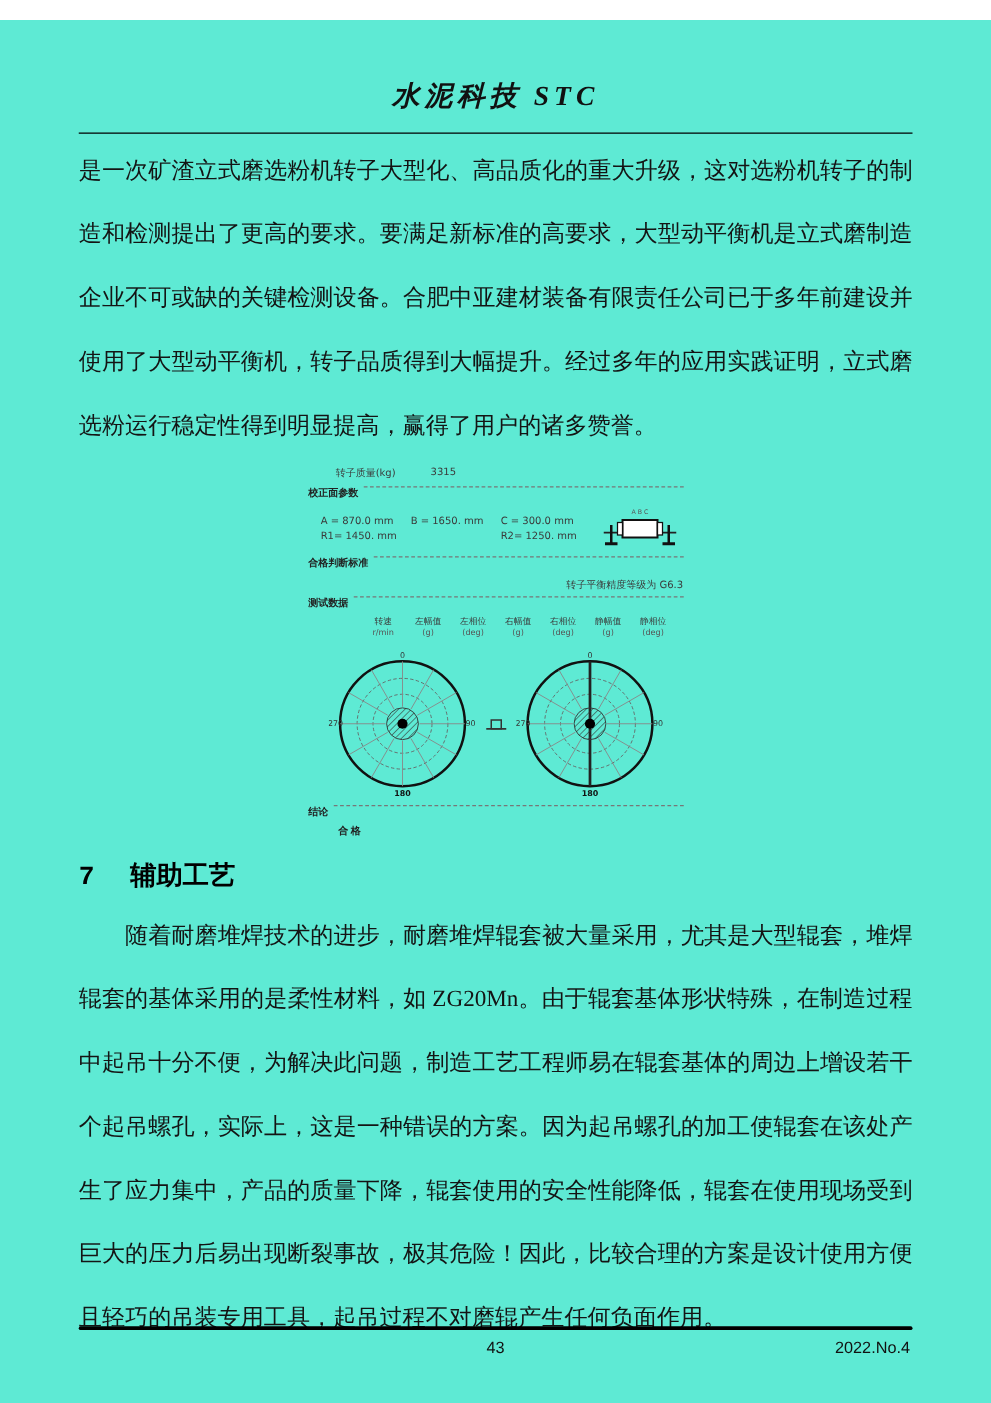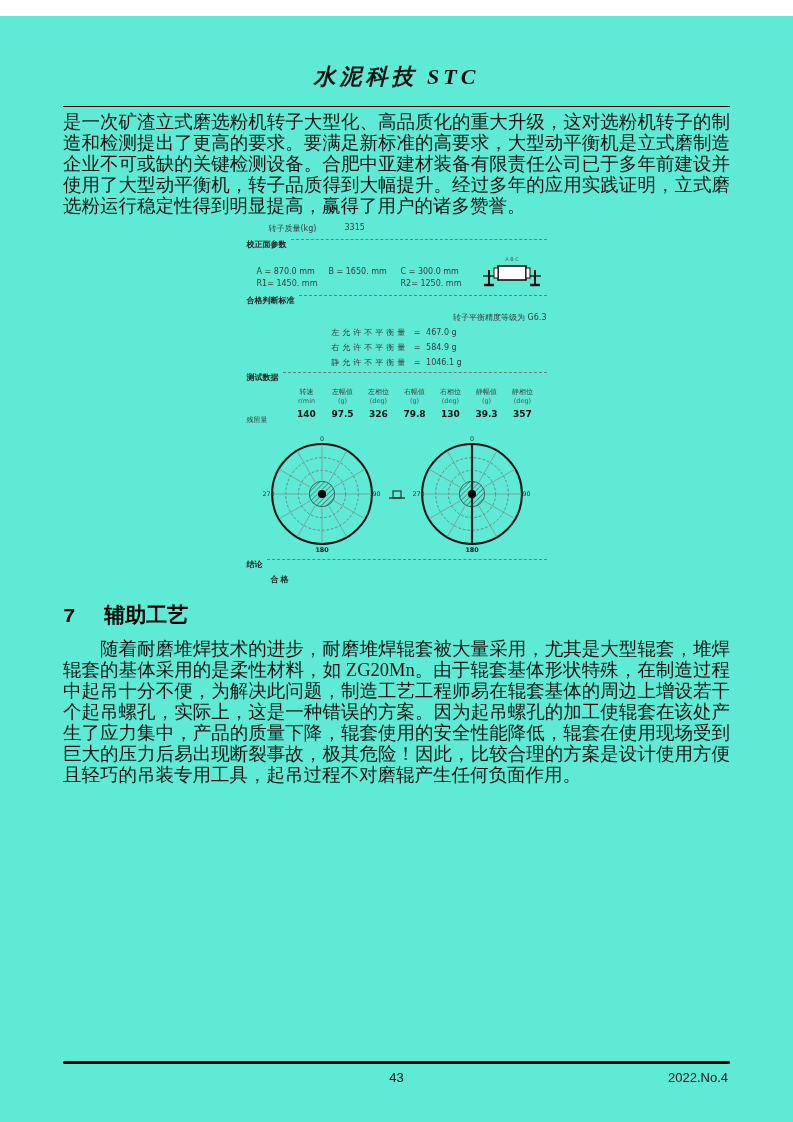--- a/index.html
+++ b/index.html
@@ -14,21 +14,21 @@
   
   .journal-header {
     margin-top:46px; text-align:center;
     font-family:"Liberation Serif", serif; font-style:italic; font-weight:bold;
     font-size:22px; letter-spacing:4px; color:#111;
   }
   .header-rule { margin-top:14px; border-top:1.5px solid #000; }
 
   
   .body-para {
-    font-size:18.5px; line-height:21px; text-align:justify;
+    font-size:18.5px; line-height:51px; text-align:justify;
     color:#141414;
   }
   .body-para.first { margin-top:5px; }
   .body-para.indent { text-indent:2em; }
 
   
   .sec-heading {
     margin-top:16px; margin-bottom:10px;
     font-family:Liberation Mono, monospace; font-weight:bold;
     font-size:21px; color:#000;
@@ -40,21 +40,21 @@
   .report {
     width:300px; font-family:"DejaVu Sans", sans-serif;
     font-size:8px; color:#3a3a3a;
   }
   .rpt-line.mass { padding-left:22px; display:flex; gap:28px; margin-bottom:5px; }
   .rpt-section {
     display:flex; margin:4px 0 3px 0;
     font-weight:bold; color:#222; font-size:8px;
   }
   .rpt-section .dash { flex:1; border-top:1px dashed #777; margin-left:4px; }
-  .dims-row { display:flex; align-items:flex-end; }
+  .dims-row { display:flex; align-items:center; }
   .dims-col { flex:1; padding-left:10px; }
   .dims-line { display:flex; margin:3px 0; }
   .dims-line span { width:72px; }
   .dims-line .push { margin-left:72px; }
   .rotor-diagram { margin-top:2px; margin-right:4px; }
   .grade-line { text-align:right; margin:6px 0 4px 0; }
   .allow-block { width:fit-content; margin:0 auto; }
   .allow-line { margin:4px 0; }
   .allow-line .al-label { letter-spacing:3px; }
   .allow-line .al-eq { margin:0 3px; }
@@ -134,37 +134,20 @@
           </svg>
         </div>
 
         <div class="rpt-section">
           <span>合格判断标准</span>
           <span class="dash"></span>
         </div>
 
         <div class="grade-line">转子平衡精度等级为 G6.3</div>
 
-        <div class="allow-block">
-          <div class="allow-line">
-            <span class="al-label">左允许不平衡量</span>
-            <span class="al-eq">=</span>
-            <span class="al-val">467.0 g</span>
-          </div>
-          <div class="allow-line">
-            <span class="al-label">右允许不平衡量</span>
-            <span class="al-eq">=</span>
-            <span class="al-val">584.9 g</span>
-          </div>
-          <div class="allow-line">
-            <span class="al-label">静允许不平衡量</span>
-            <span class="al-eq">=</span>
-            <span class="al-val">1046.1 g</span>
-          </div>
-        </div>
 
         <div class="rpt-section">
           <span>测试数据</span>
           <span class="dash"></span>
         </div>
 
         <div class="ttable">
           <div class="t-header">
             <span class="t-rowlabel"></span>
             <span class="t-col">
@@ -188,30 +171,20 @@
               <span class="t-unit">(deg)</span>
             </span>
             <span class="t-col">
               <span class="t-name">静幅值</span>
               <span class="t-unit">(g)</span>
             </span>
             <span class="t-col">
               <span class="t-name">静相位</span>
               <span class="t-unit">(deg)</span>
             </span>
-          </div>
-          <div class="t-values">
-            <span class="t-rowlabel">残留量</span>
-            <span class="t-val">140</span>
-            <span class="t-val">97.5</span>
-            <span class="t-val">326</span>
-            <span class="t-val">79.8</span>
-            <span class="t-val">130</span>
-            <span class="t-val">39.3</span>
-            <span class="t-val">357</span>
           </div>
         </div>
 
         <div class="plots">
           <svg class="polar" viewBox="0 0 130 130">
             <defs>
               <pattern id="h1" width="4" height="4" patternUnits="userSpaceOnUse" patternTransform="rotate(45)">
                 <line x1="0" y1="0" x2="0" y2="4" stroke="#333" stroke-width="1"></line>
               </pattern>
             </defs>

